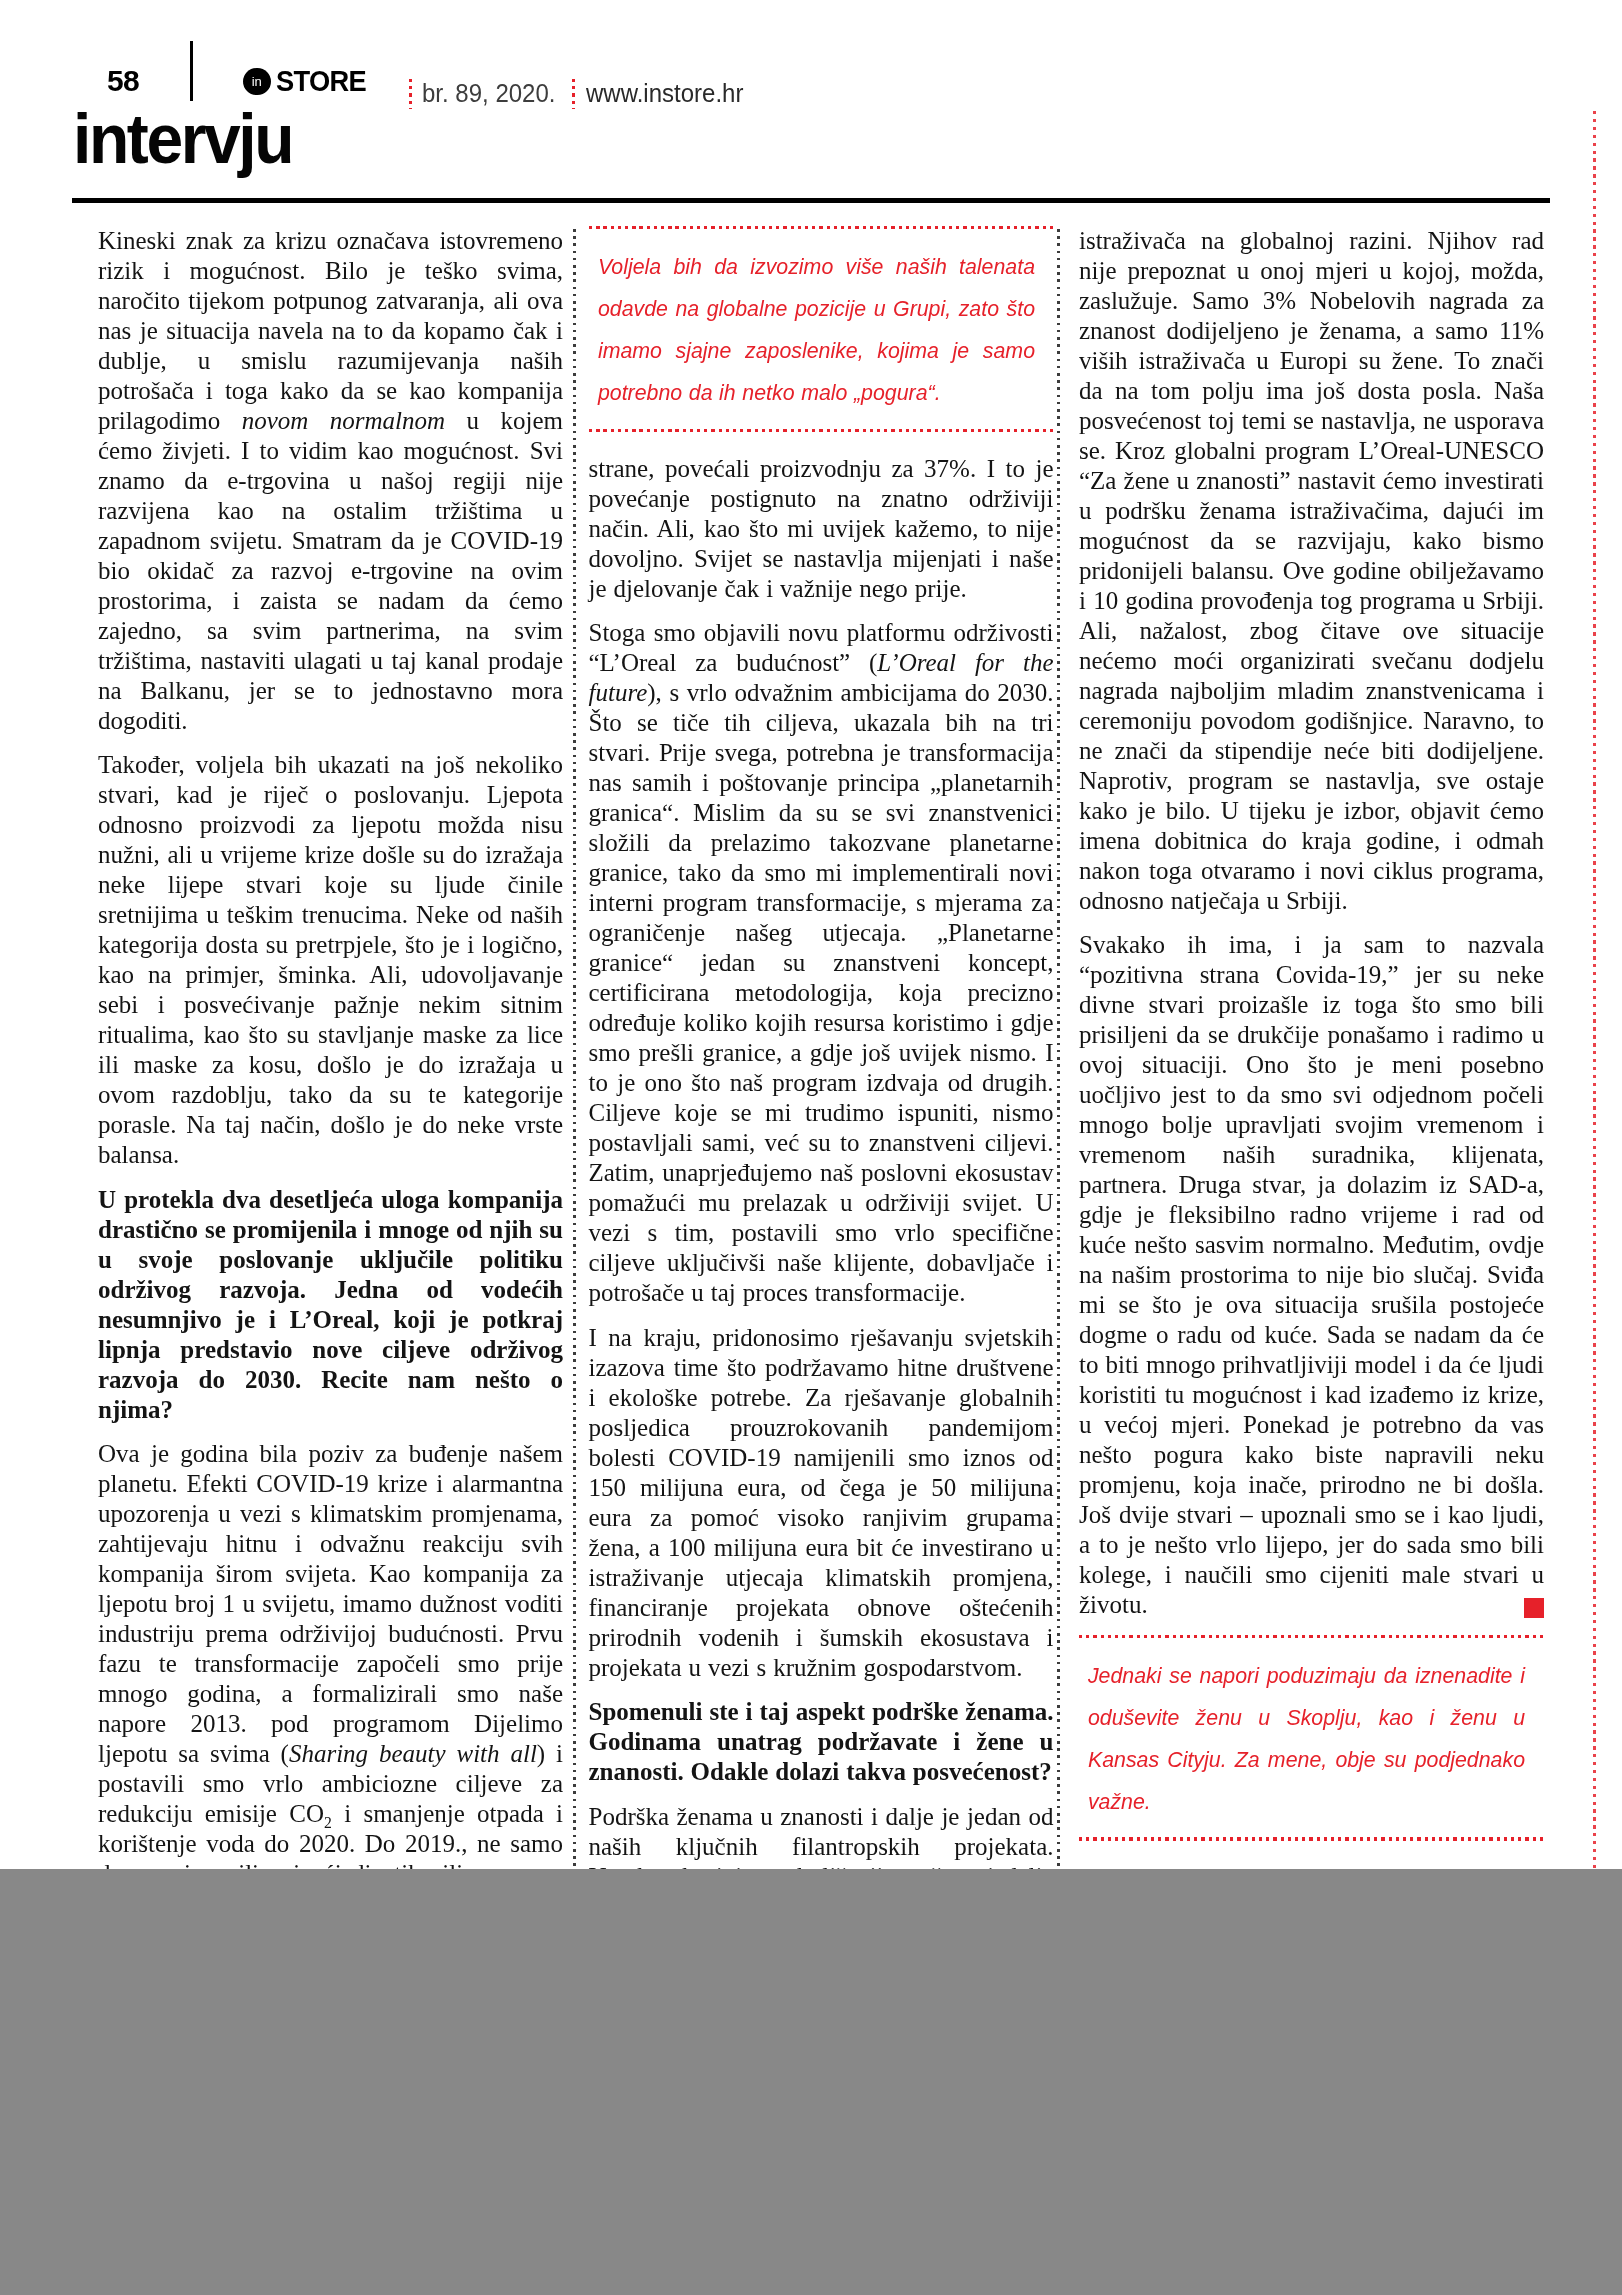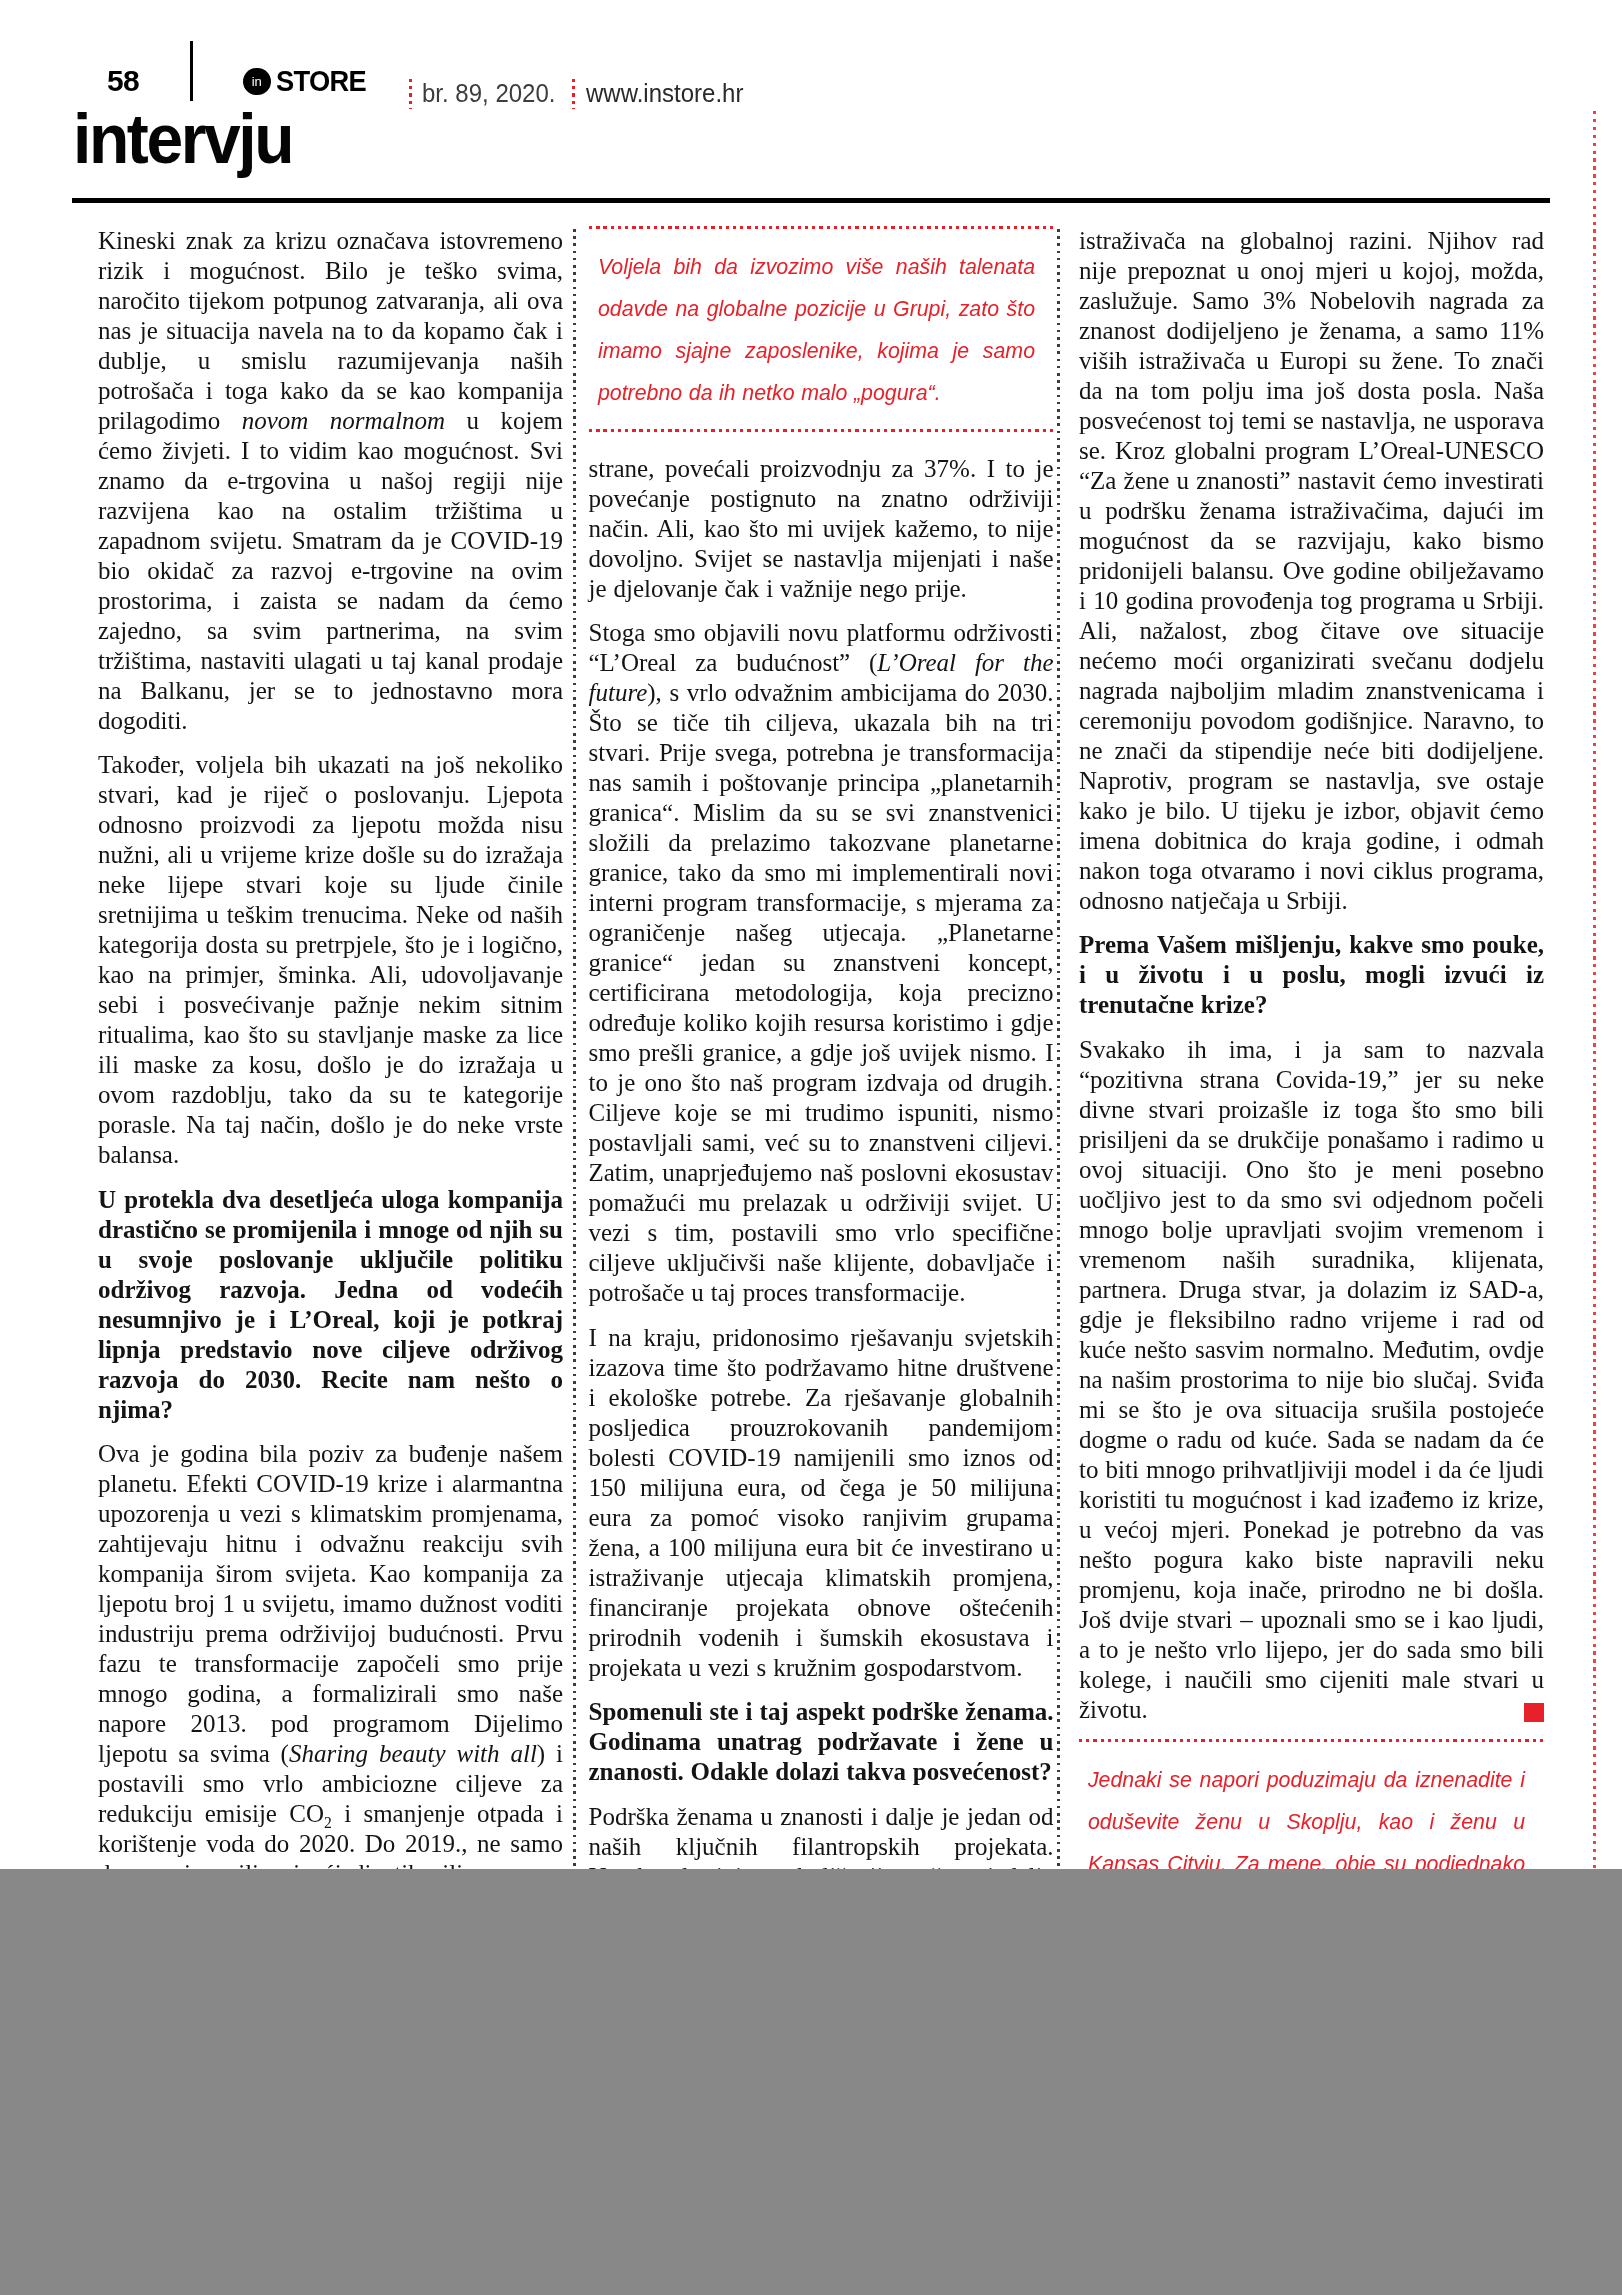--- a/index.html
+++ b/index.html
@@ -115,21 +115,20 @@
           <div class="pq-dots"></div>
         </div>
         <div class="blk para"><span>strane, povećali proizvodnju za 37%. I to je povećanje postignuto na znatno održiviji način. Ali, kao što mi uvijek kažemo, to nije dovoljno. Svijet se nastavlja mijenjati i naše je djelovanje čak i važnije nego prije.</span></div>
         <div class="blk para"><span>Stoga smo objavili novu platformu održivosti “L’Oreal za budućnost” (</span><span class="it">L’Oreal for the future</span><span>), s vrlo odvažnim ambicijama do 2030. Što se tiče tih ciljeva, ukazala bih na tri stvari. Prije svega, potrebna je transformacija nas samih i poštovanje principa „planetarnih granica“. Mislim da su se svi znanstvenici složili da prelazimo takozvane planetarne granice, tako da smo mi implementirali novi interni program transformacije, s mjerama za ograničenje našeg utjecaja. „Planetarne granice“ jedan su znanstveni koncept, certificirana metodologija, koja precizno određuje koliko kojih resursa koristimo i gdje smo prešli granice, a gdje još uvijek nismo. I to je ono što naš program izdvaja od drugih. Ciljeve koje se mi trudimo ispuniti, nismo postavljali sami, već su to znanstveni ciljevi. Zatim, unaprjeđujemo naš poslovni ekosustav pomažući mu prelazak u održiviji svijet. U vezi s tim, postavili smo vrlo specifične ciljeve uključivši naše klijente, dobavljače i potrošače u taj proces transformacije.</span></div>
         <div class="blk para"><span>I na kraju, pridonosimo rješavanju svjetskih izazova time što podržavamo hitne društvene i ekološke potrebe. Za rješavanje globalnih posljedica prouzrokovanih pandemijom bolesti COVID-19 namijenili smo iznos od 150 milijuna eura, od čega je 50 milijuna eura za pomoć visoko ranjivim grupama žena, a 100 milijuna eura bit će investirano u istraživanje utjecaja klimatskih promjena, financiranje projekata obnove oštećenih prirodnih vodenih i šumskih ekosustava i projekata u vezi s kružnim gospodarstvom.</span></div>
         <div class="blk question"><span>Spomenuli ste i taj aspekt podrške ženama. Godinama unatrag podržavate i žene u znanosti. Odakle dolazi takva posvećenost?</span></div>
         <div class="blk para"><span>Podrška ženama u znanosti i dalje je jedan od naših ključnih filantropskih projekata. Usprkos brojnim poboljšanjima, žene i dalje predstavljaju samo 30%</span></div>
       </div>
       <div class="col">
         <div class="blk para"><span>istraživača na globalnoj razini. Njihov rad nije prepoznat u onoj mjeri u kojoj, možda, zaslužuje. Samo 3% Nobelovih nagrada za znanost dodijeljeno je ženama, a samo 11% viših istraživača u Europi su žene. To znači da na tom polju ima još dosta posla. Naša posvećenost toj temi se nastavlja, ne usporava se. Kroz globalni program L’Oreal-UNESCO “Za žene u znanosti” nastavit ćemo investirati u podršku ženama istraživačima, dajući im mogućnost da se razvijaju, kako bismo pridonijeli balansu. Ove godine obilježavamo i 10 godina provođenja tog programa u Srbiji. Ali, nažalost, zbog čitave ove situacije nećemo moći organizirati svečanu dodjelu nagrada najboljim mladim znanstvenicama i ceremoniju povodom godišnjice. Naravno, to ne znači da stipendije neće biti dodijeljene. Naprotiv, program se nastavlja, sve ostaje kako je bilo. U tijeku je izbor, objavit ćemo imena dobitnica do kraja godine, i odmah nakon toga otvaramo i novi ciklus programa, odnosno natječaja u Srbiji.</span></div>
-        <div class="blk question"><span>Prema Vašem mišljenju, kakve smo pouke, i u životu i u poslu, mogli izvući iz trenutačne krize?</span></div>
         <div class="blk para"><span>Svakako ih ima, i ja sam to nazvala “pozitivna strana Covida-19,” jer su neke divne stvari proizašle iz toga što smo bili prisiljeni da se drukčije ponašamo i radimo u ovoj situaciji. Ono što je meni posebno uočljivo jest to da smo svi odjednom počeli mnogo bolje upravljati svojim vremenom i vremenom naših suradnika, klijenata, partnera. Druga stvar, ja dolazim iz SAD-a, gdje je fleksibilno radno vrijeme i rad od kuće nešto sasvim normalno. Međutim, ovdje na našim prostorima to nije bio slučaj. Sviđa mi se što je ova situacija srušila postojeće dogme o radu od kuće. Sada se nadam da će to biti mnogo prihvatljiviji model i da će ljudi koristiti tu mogućnost i kad izađemo iz krize, u većoj mjeri. Ponekad je potrebno da vas nešto pogura kako biste napravili neku promjenu, koja inače, prirodno ne bi došla. Još dvije stvari – upoznali smo se i kao ljudi, a to je nešto vrlo lijepo, jer do sada smo bili kolege, i naučili smo cijeniti male stvari u životu.</span><span class="endmark"></span></div>
         <div class="blk pullquote">
           <div class="pq-dots"></div>
           <span class="pq-inner"><span>Jednaki se napori poduzimaju da iznenadite i oduševite ženu u Skoplju, kao i ženu u Kansas Cityju. Za mene, obje su podjednako važne.</span></span>
           <div class="pq-dots"></div>
         </div>
       </div>
     </div>
 
   <div class="col-divider" style="left:573px;"></div>

